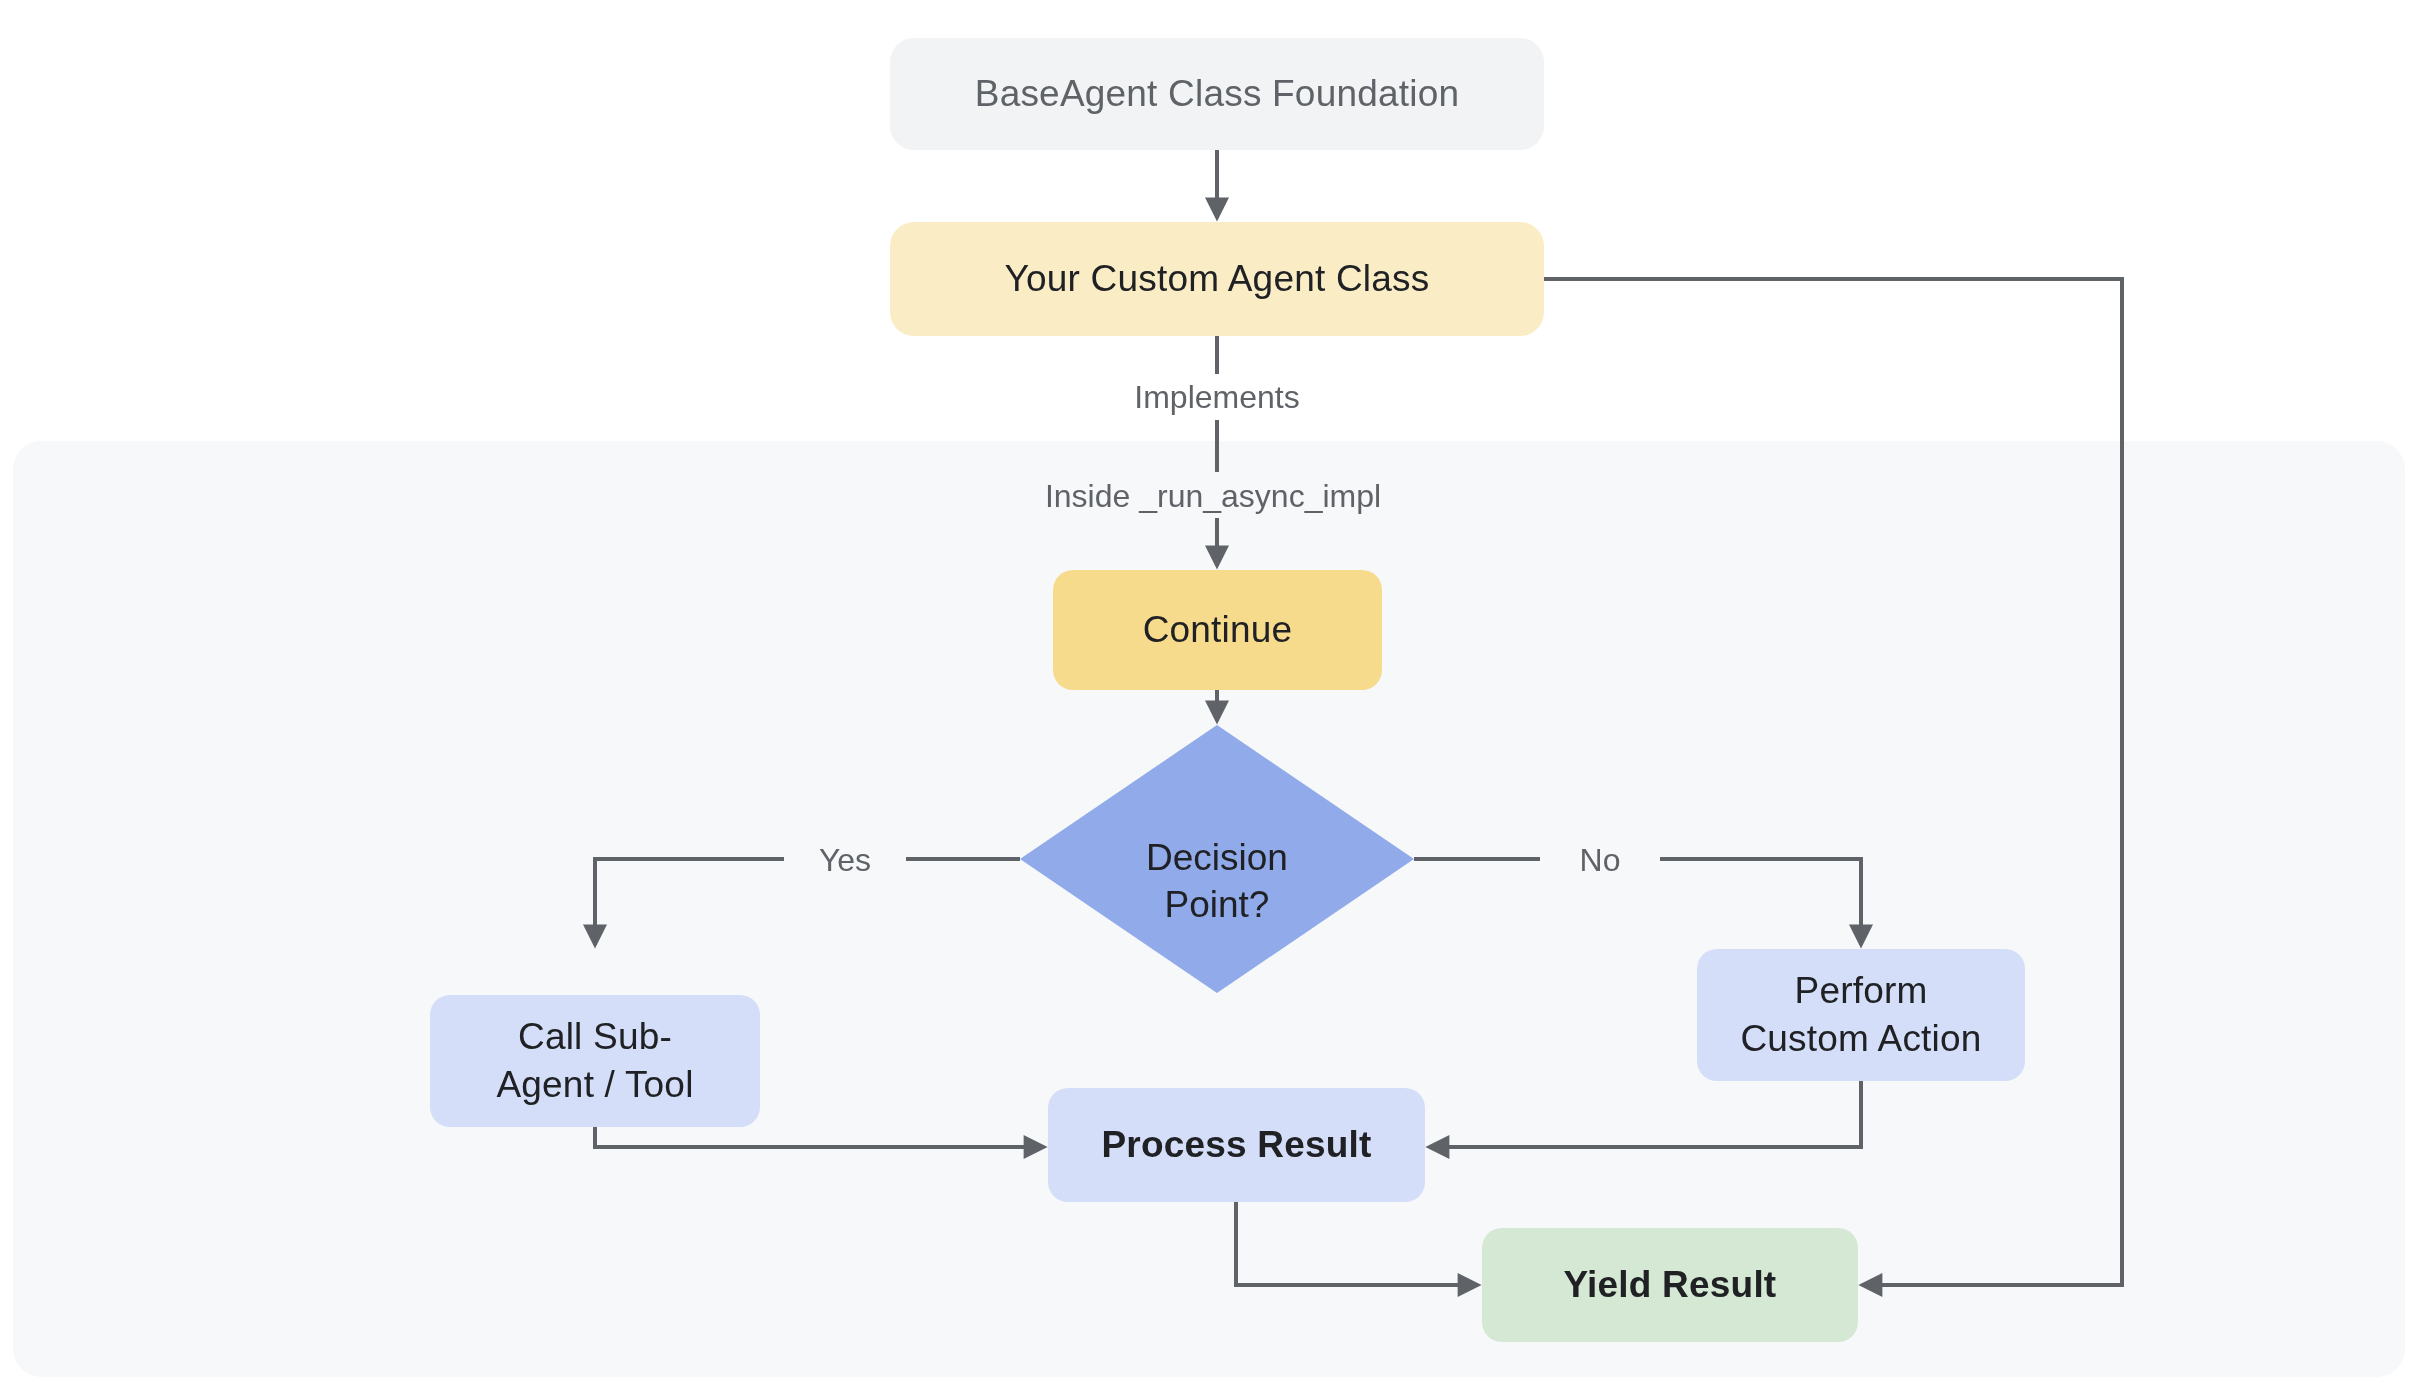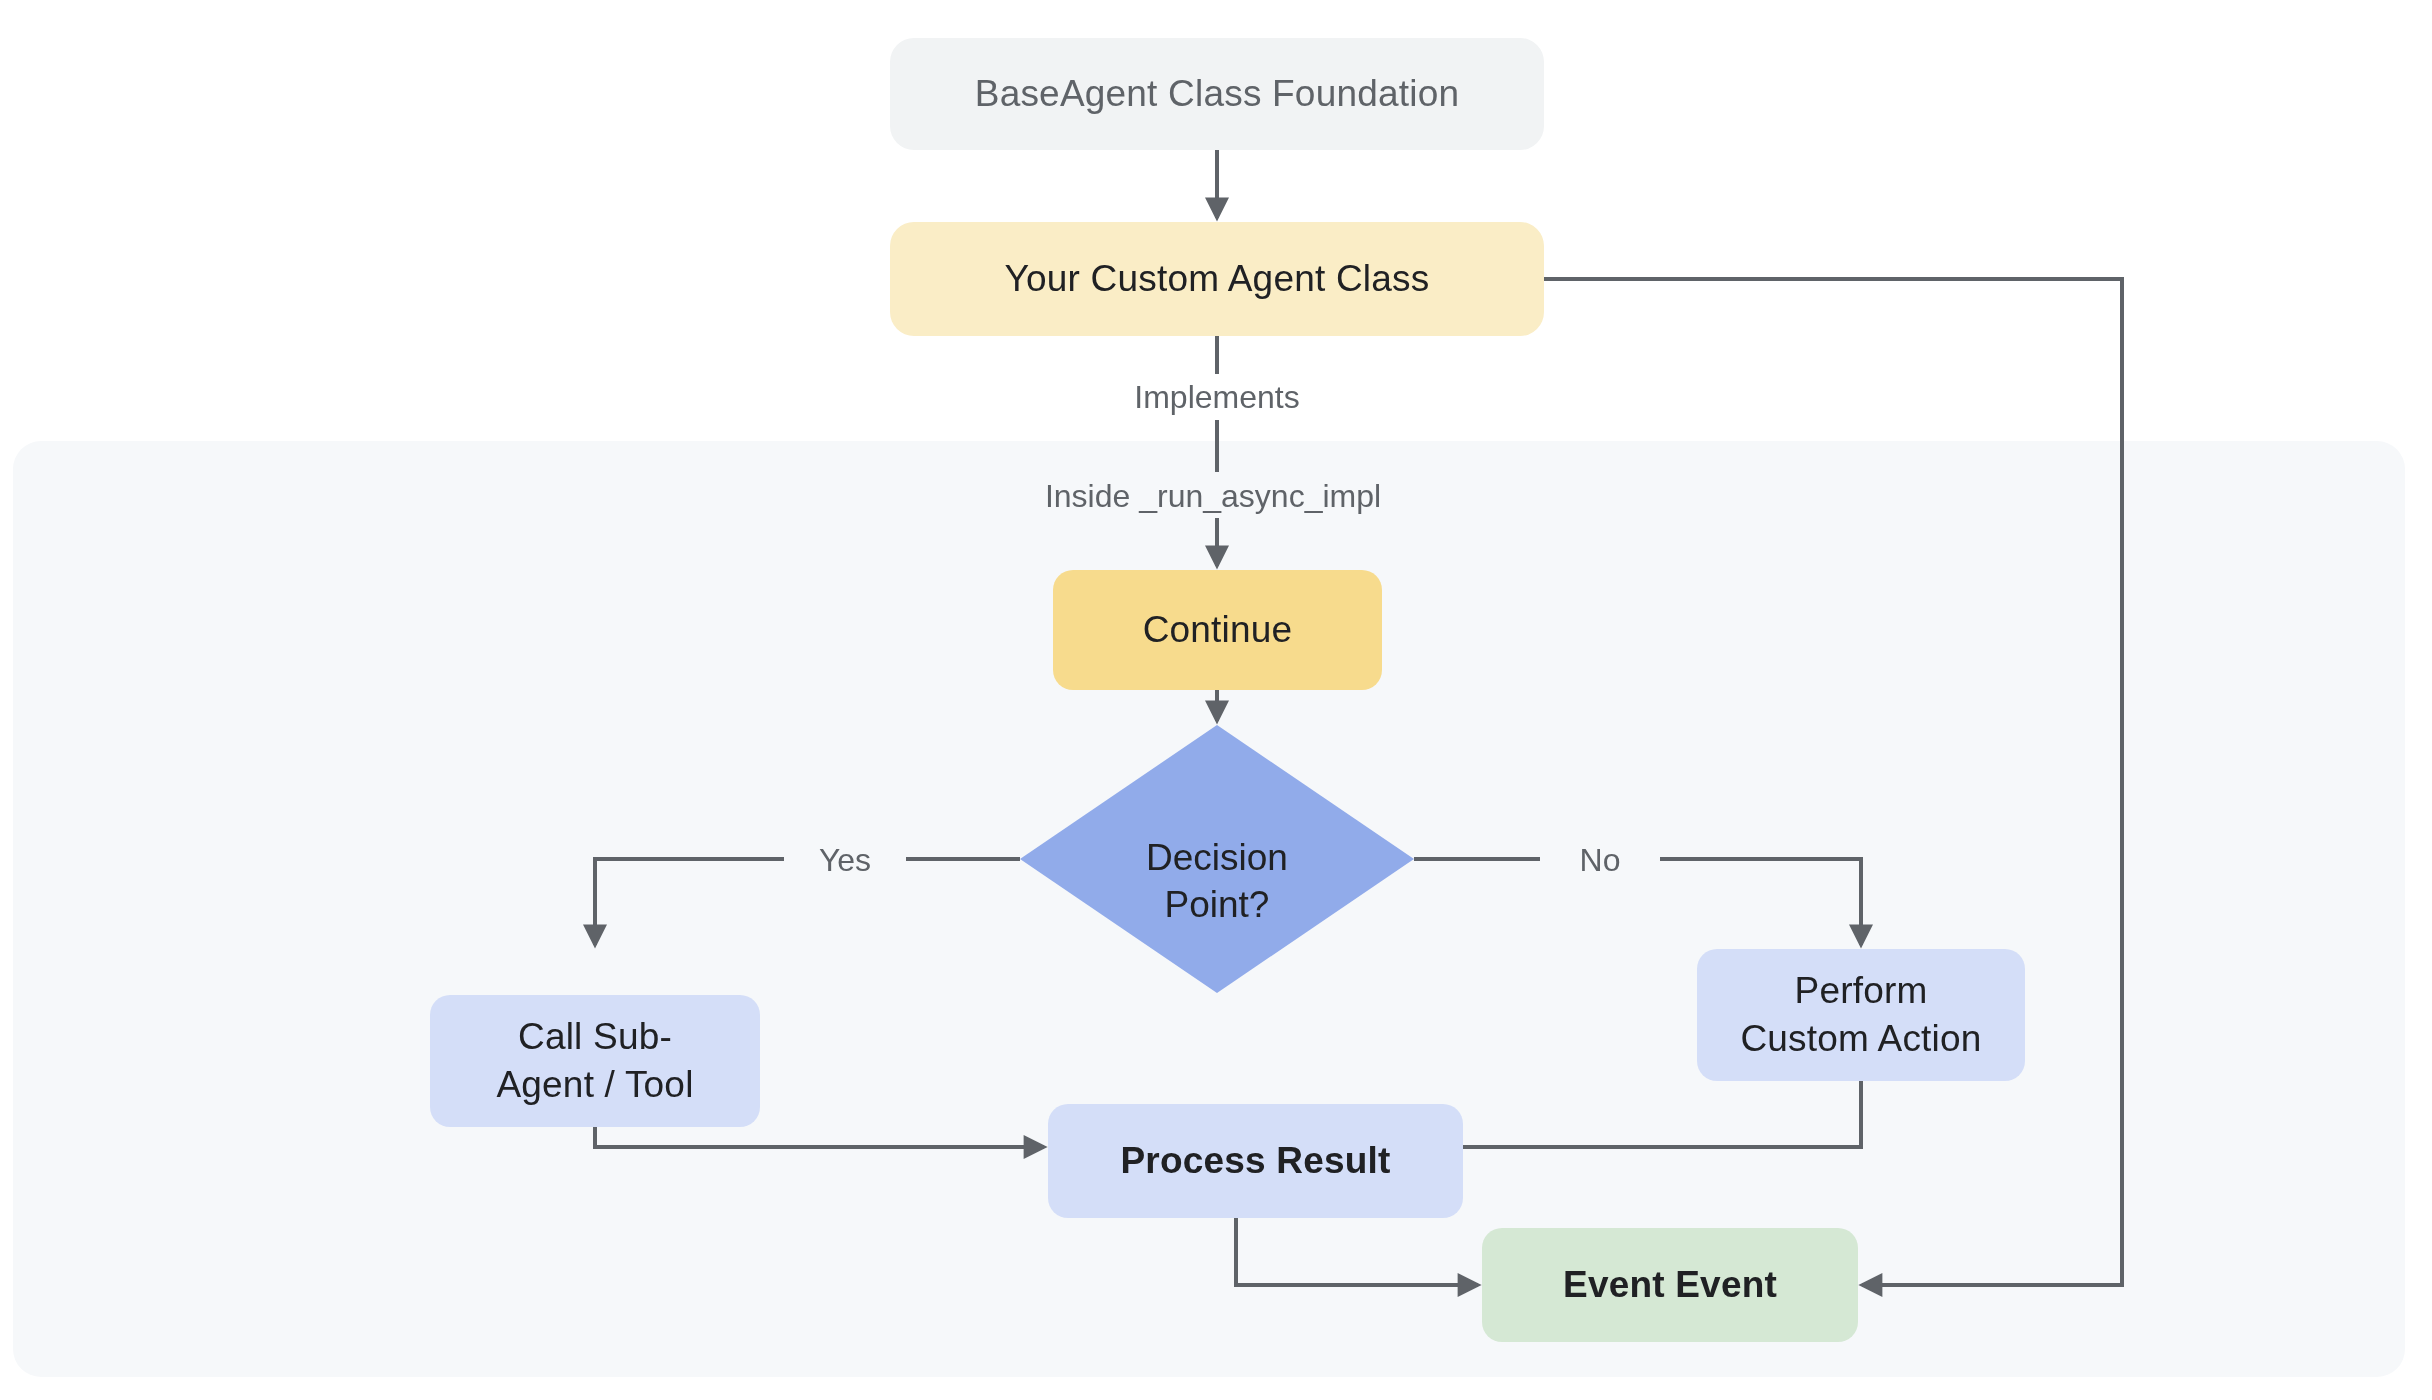--- a/index.html
+++ b/index.html
@@ -16,21 +16,21 @@
   .node{
     position:absolute;z-index:3;display:flex;align-items:center;justify-content:center;
     border-radius:24px;color:#202124;font-size:37px;font-weight:500;
     text-align:center;line-height:1.3;white-space:pre-line;letter-spacing:.2px;
   }
   .node-base{left:890px;top:38px;width:654px;height:112px;background:#f1f3f4;color:#5f6368;text-align:center;}
   .node-custom{left:890px;top:222px;width:654px;height:114px;background:#faedc6;}
   .node-continue{left:1053px;top:570px;width:329px;height:120px;background:#f7db8d;border-radius:20px;}
   .node-call{left:430px;top:949px;width:330px;height:132px;background:#d4def8;border-radius:20px;margin-top:46px;}
   .node-perform{left:1697px;top:949px;width:328px;height:132px;background:#d4def8;border-radius:20px;}
-  .node-process{left:1048px;top:1088px;width:415px;height:114px;background:#d4def8;border-radius:20px;font-weight:600;margin-top:16px;}
+  .node-process{left:1048px;top:1088px;width:377px;height:114px;background:#d4def8;border-radius:20px;font-weight:600;}
   .node-yield{left:1482px;top:1228px;width:376px;height:114px;background:#d5e8d4;border-radius:20px;font-weight:600;}
   .decision-label{
     position:absolute;z-index:3;left:1217px;top:881px;transform:translate(-50%,-50%);
     color:#202124;font-size:37px;font-weight:500;text-align:center;line-height:1.28;white-space:pre-line;
   }
   .edge-label{
     position:absolute;z-index:3;transform:translate(-50%,-50%);
     color:#5f6368;font-size:32px;font-weight:400;white-space:nowrap;
   }
   .lbl-implements{left:1217px;top:397px;}
@@ -90,13 +90,13 @@
 <div class="edge-label lbl-no">No</div>
 
 <div class="node node-call">Call Sub-
 Agent / Tool</div>
 
 <div class="node node-perform">Perform
 Custom Action</div>
 
 <div class="node node-process">Process Result</div>
 
-<div class="node node-yield">Event Event</div>
+<div class="node node-yield">Yield Result</div>
 
 </body></html>

